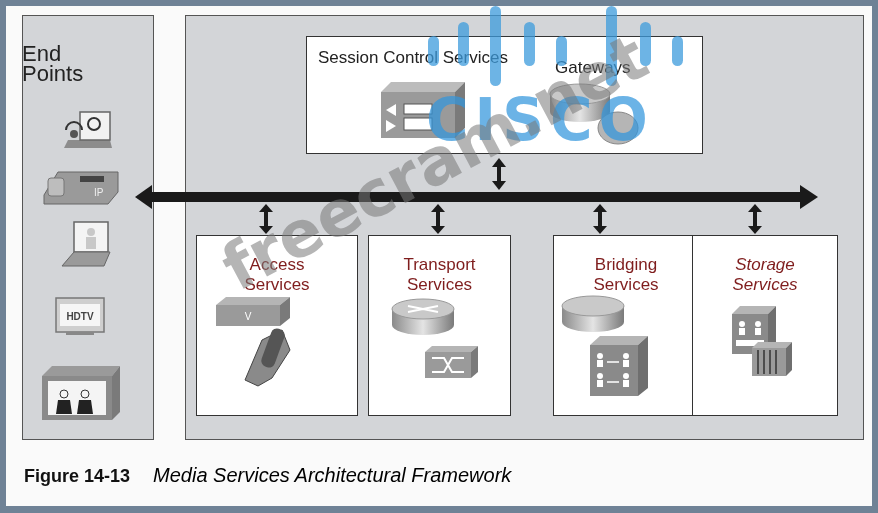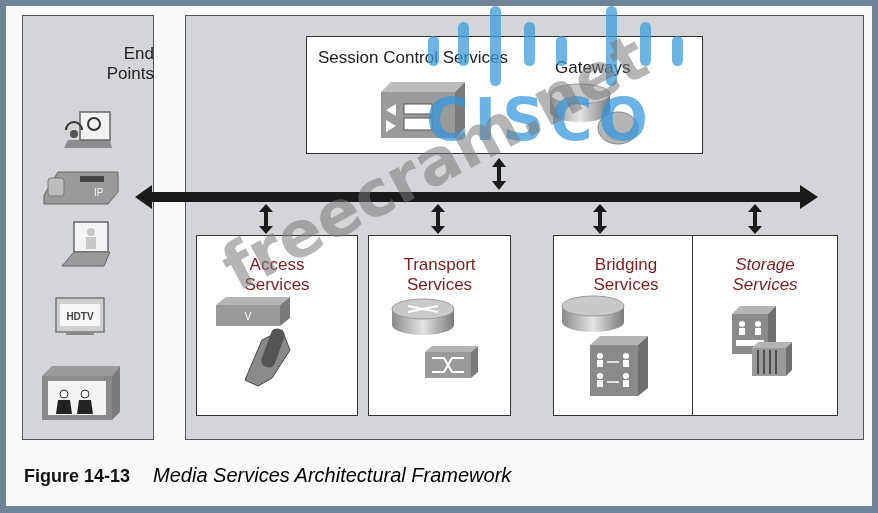--- a/index.html
+++ b/index.html
@@ -14,22 +14,22 @@
   }
   .panel-ep {
     position: absolute; left: 22px; top: 15px; width: 132px; height: 425px;
     background: #d3d5d8; border: 1.5px solid #555; box-sizing: border-box;
   }
   .panel-main {
     position: absolute; left: 185px; top: 15px; width: 679px; height: 425px;
     background: #d3d5d8; border: 1.5px solid #555; box-sizing: border-box;
   }
   .ep-title {
-    position: absolute; left: 22px; top: 44px; width: 132px; text-align: right;
-    font-size: 17px; color: #222; line-height: 20px;
+    position: absolute; left: 22px; top: 44px; width: 132px; text-align: left;
+    font-size: 22px; color: #222; line-height: 20px;
   }
   .box {
     position: absolute; background: #fff; border: 1.5px solid #333; box-sizing: border-box;
   }
   .box-title {
     position: absolute; left: 0; right: 0; text-align: center;
     font-size: 17px; color: #7f1d1d; line-height: 20px;
   }
   .lbl { position: absolute; font-size: 17px; color: #222; white-space: nowrap; }
   .caption {

